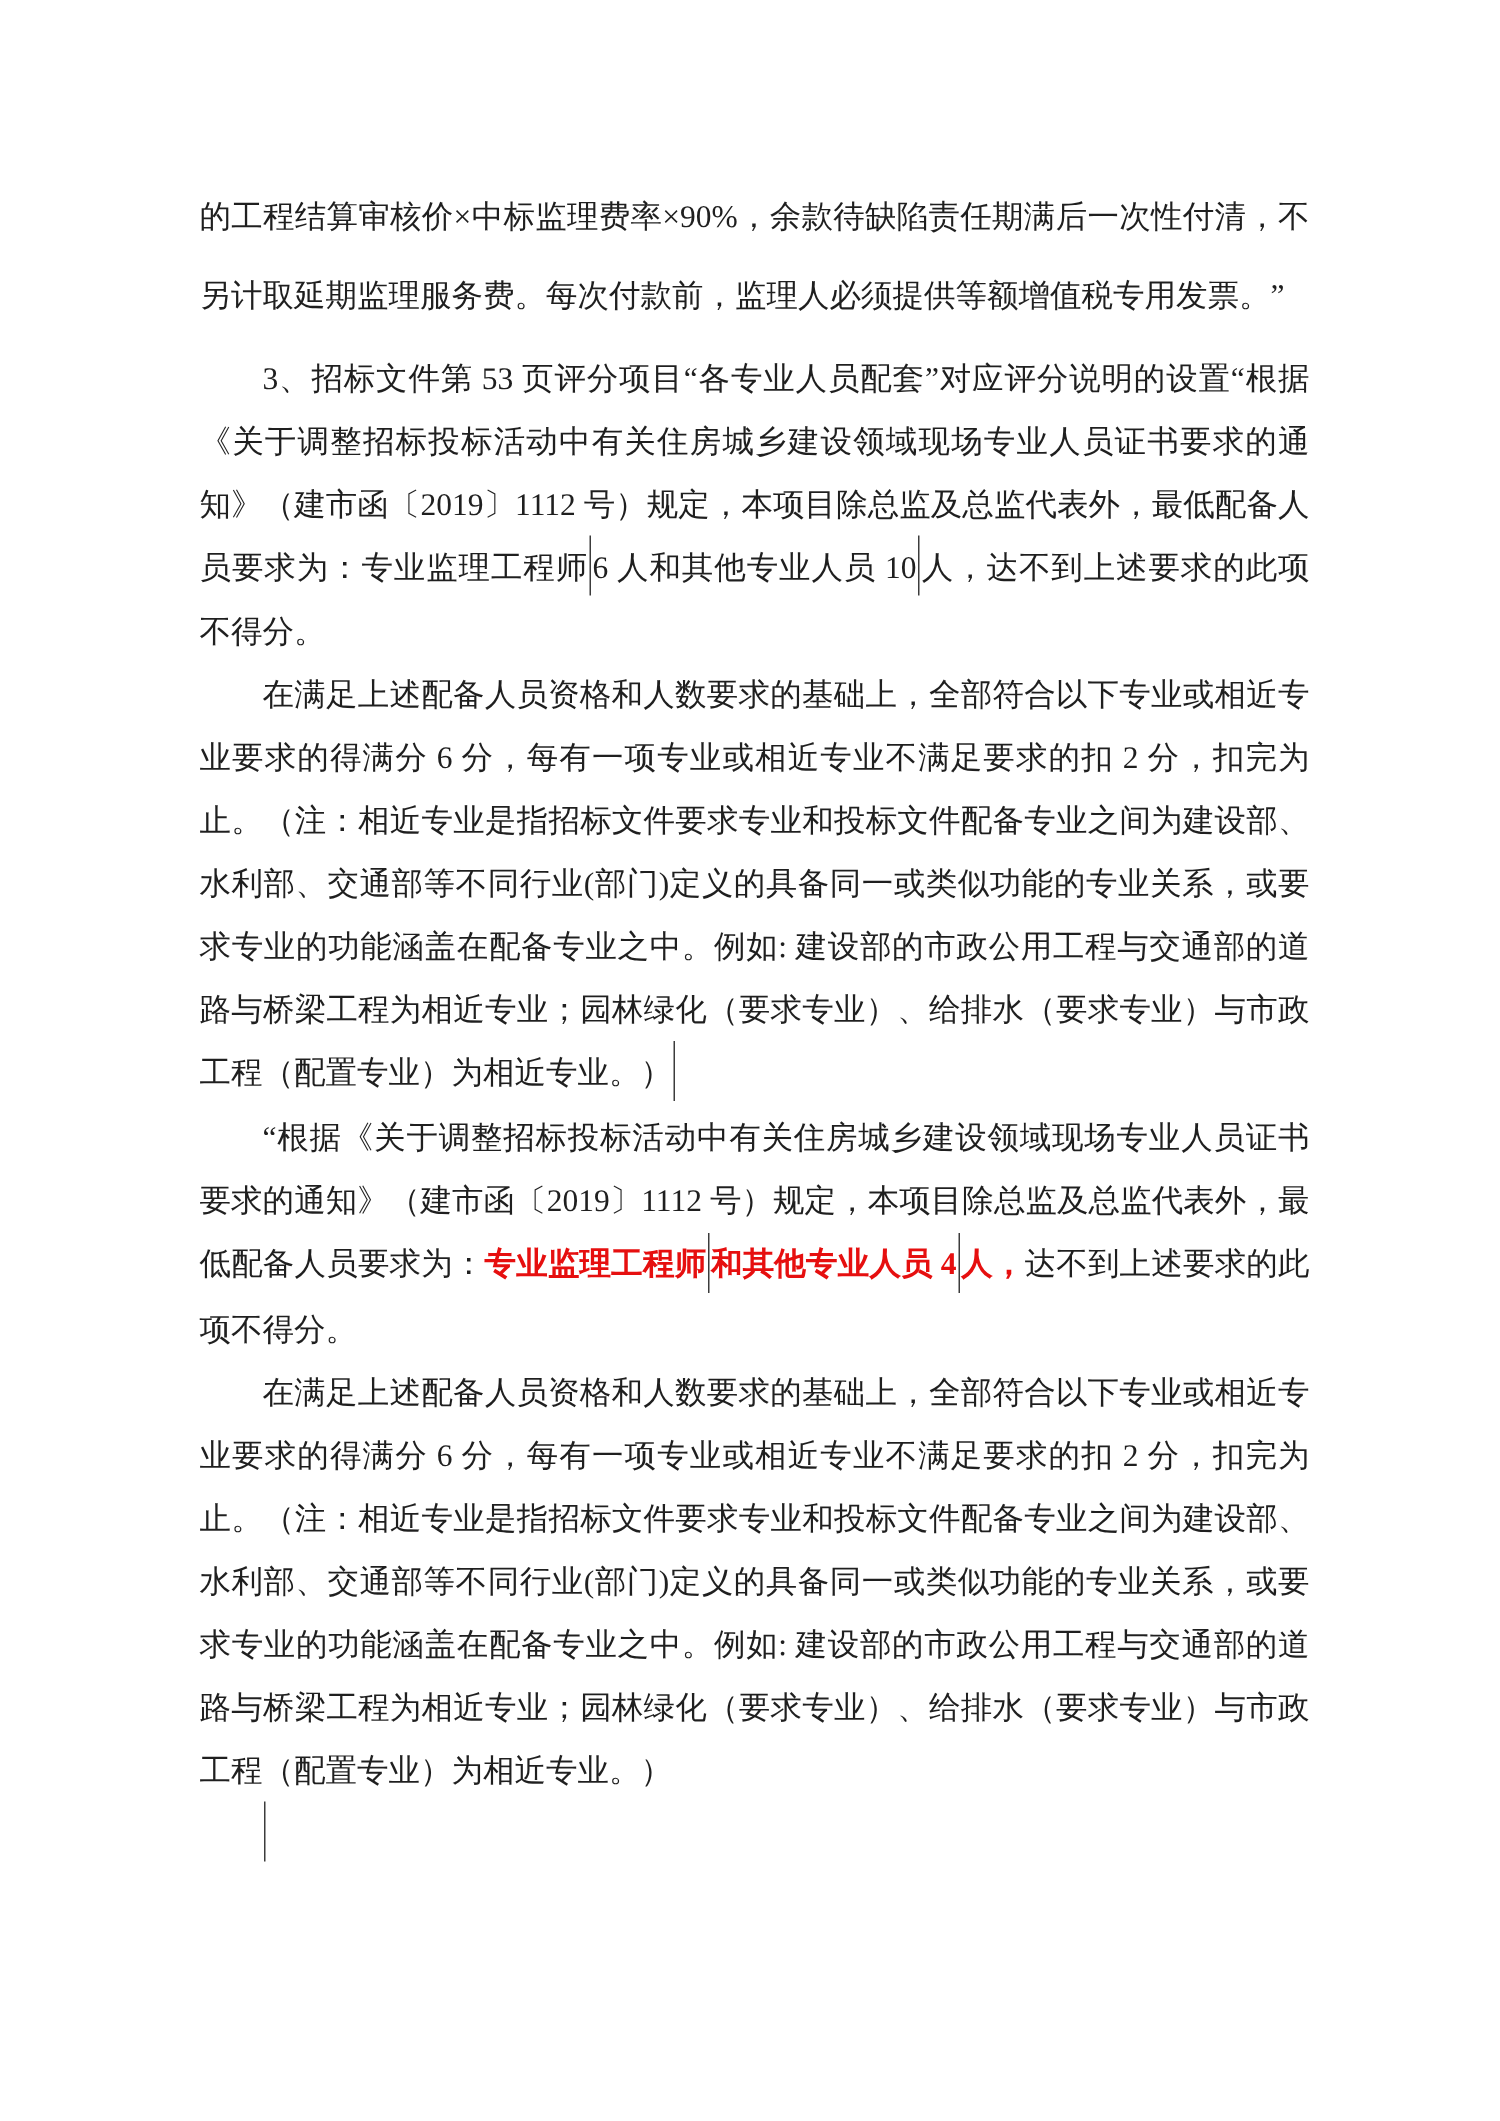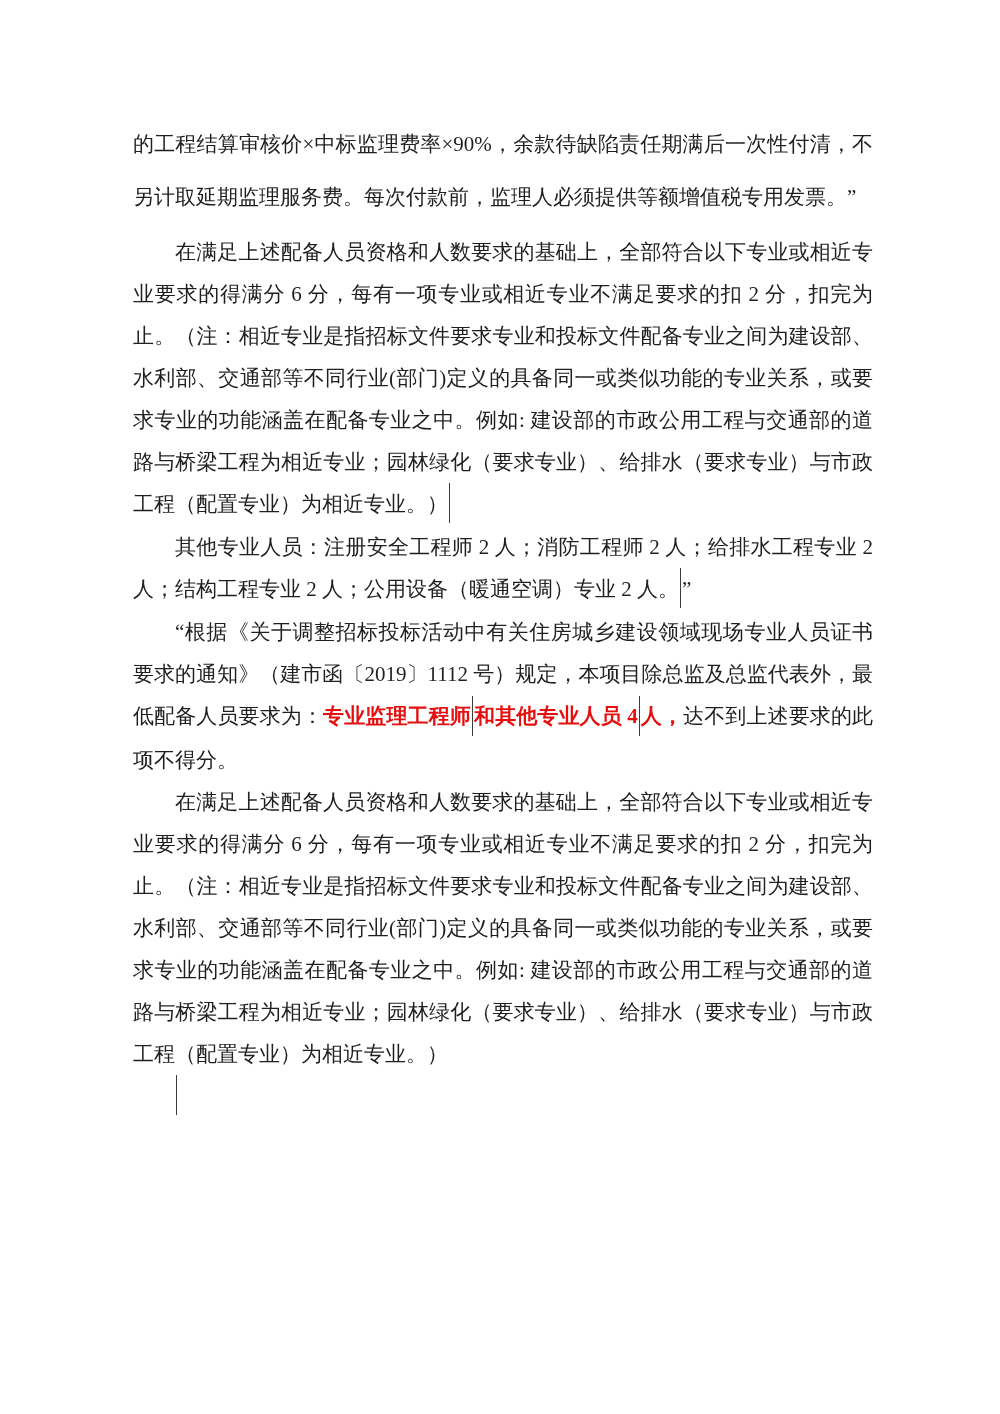--- a/index.html
+++ b/index.html
@@ -52,18 +52,18 @@
     margin: 0 1px;
     position: relative;
     top: -3px;
   }
 </style>
 </head>
 <body style="background: rgb(255, 255, 255);">
 
 <div class="page">
     <p class="para p-wide no-indent"><span class="seg s-n">的工程结算审核价×中标监理费率×90%，余款待缺陷责任期满后一次性付清，不另计取延期监理服务费。每次付款前，监理人必须提供等额增值税专用发票。”</span></p>
+    <p class="para"><span class="seg s-n">3、招标文件第 53 页评分项目“各专业人员配套”对应评分说明的设置“根据《关于调整招标投标活动中有关住房城乡建设领域现场专业人员证书要求的通知》（建市函〔2019〕1112 号）规定，本项目除总监及总监代表外，最低配备人员要求为：专业监理工程师</span><span class="revbar"></span><span class="seg s-n">6 人和其他专业人员 10</span><span class="revbar"></span><span class="seg s-n">人，达不到上述要求的此项不得分。</span></p>
     <p class="para"><span class="seg s-n">在满足上述配备人员资格和人数要求的基础上，全部符合以下专业或相近专业要求的得满分 6 分，每有一项专业或相近专业不满足要求的扣 2 分，扣完为止。（注：相近专业是指招标文件要求专业和投标文件配备专业之间为建设部、水利部、交通部等不同行业(部门)定义的具备同一或类似功能的专业关系，或要求专业的功能涵盖在配备专业之中。例如: 建设部的市政公用工程与交通部的道路与桥梁工程为相近专业；园林绿化（要求专业）、给排水（要求专业）与市政工程（配置专业）为相近专业。）</span><span class="revbar"></span></p>
-    <p class="para"><span class="seg s-n">其他专业人员：注册安全工程师 2 人；消防工程师 2 人；给排水工程专业 2 人；结构工程专业 2 人；公用设备（暖通空调）专业 2 人。</span><span class="revbar"></span><span class="seg s-n">”</span></p>
     <p class="para"><span class="seg s-n">“根据《关于调整招标投标活动中有关住房城乡建设领域现场专业人员证书要求的通知》（建市函〔2019〕1112 号）规定，本项目除总监及总监代表外，最低配备人员要求为：</span><span class="seg s-rb">专业监理工程师</span><span class="revbar"></span><span class="seg s-rb">和其他专业人员 4</span><span class="revbar"></span><span class="seg s-rb">人，</span><span class="seg s-n">达不到上述要求的此项不得分。</span></p>
     <p class="para"><span class="seg s-n">在满足上述配备人员资格和人数要求的基础上，全部符合以下专业或相近专业要求的得满分 6 分，每有一项专业或相近专业不满足要求的扣 2 分，扣完为止。（注：相近专业是指招标文件要求专业和投标文件配备专业之间为建设部、水利部、交通部等不同行业(部门)定义的具备同一或类似功能的专业关系，或要求专业的功能涵盖在配备专业之中。例如: 建设部的市政公用工程与交通部的道路与桥梁工程为相近专业；园林绿化（要求专业）、给排水（要求专业）与市政工程（配置专业）为相近专业。）</span></p>
     <p class="para jlast"><span class="revbar"></span></p>
   </div>
 
 </body></html>

